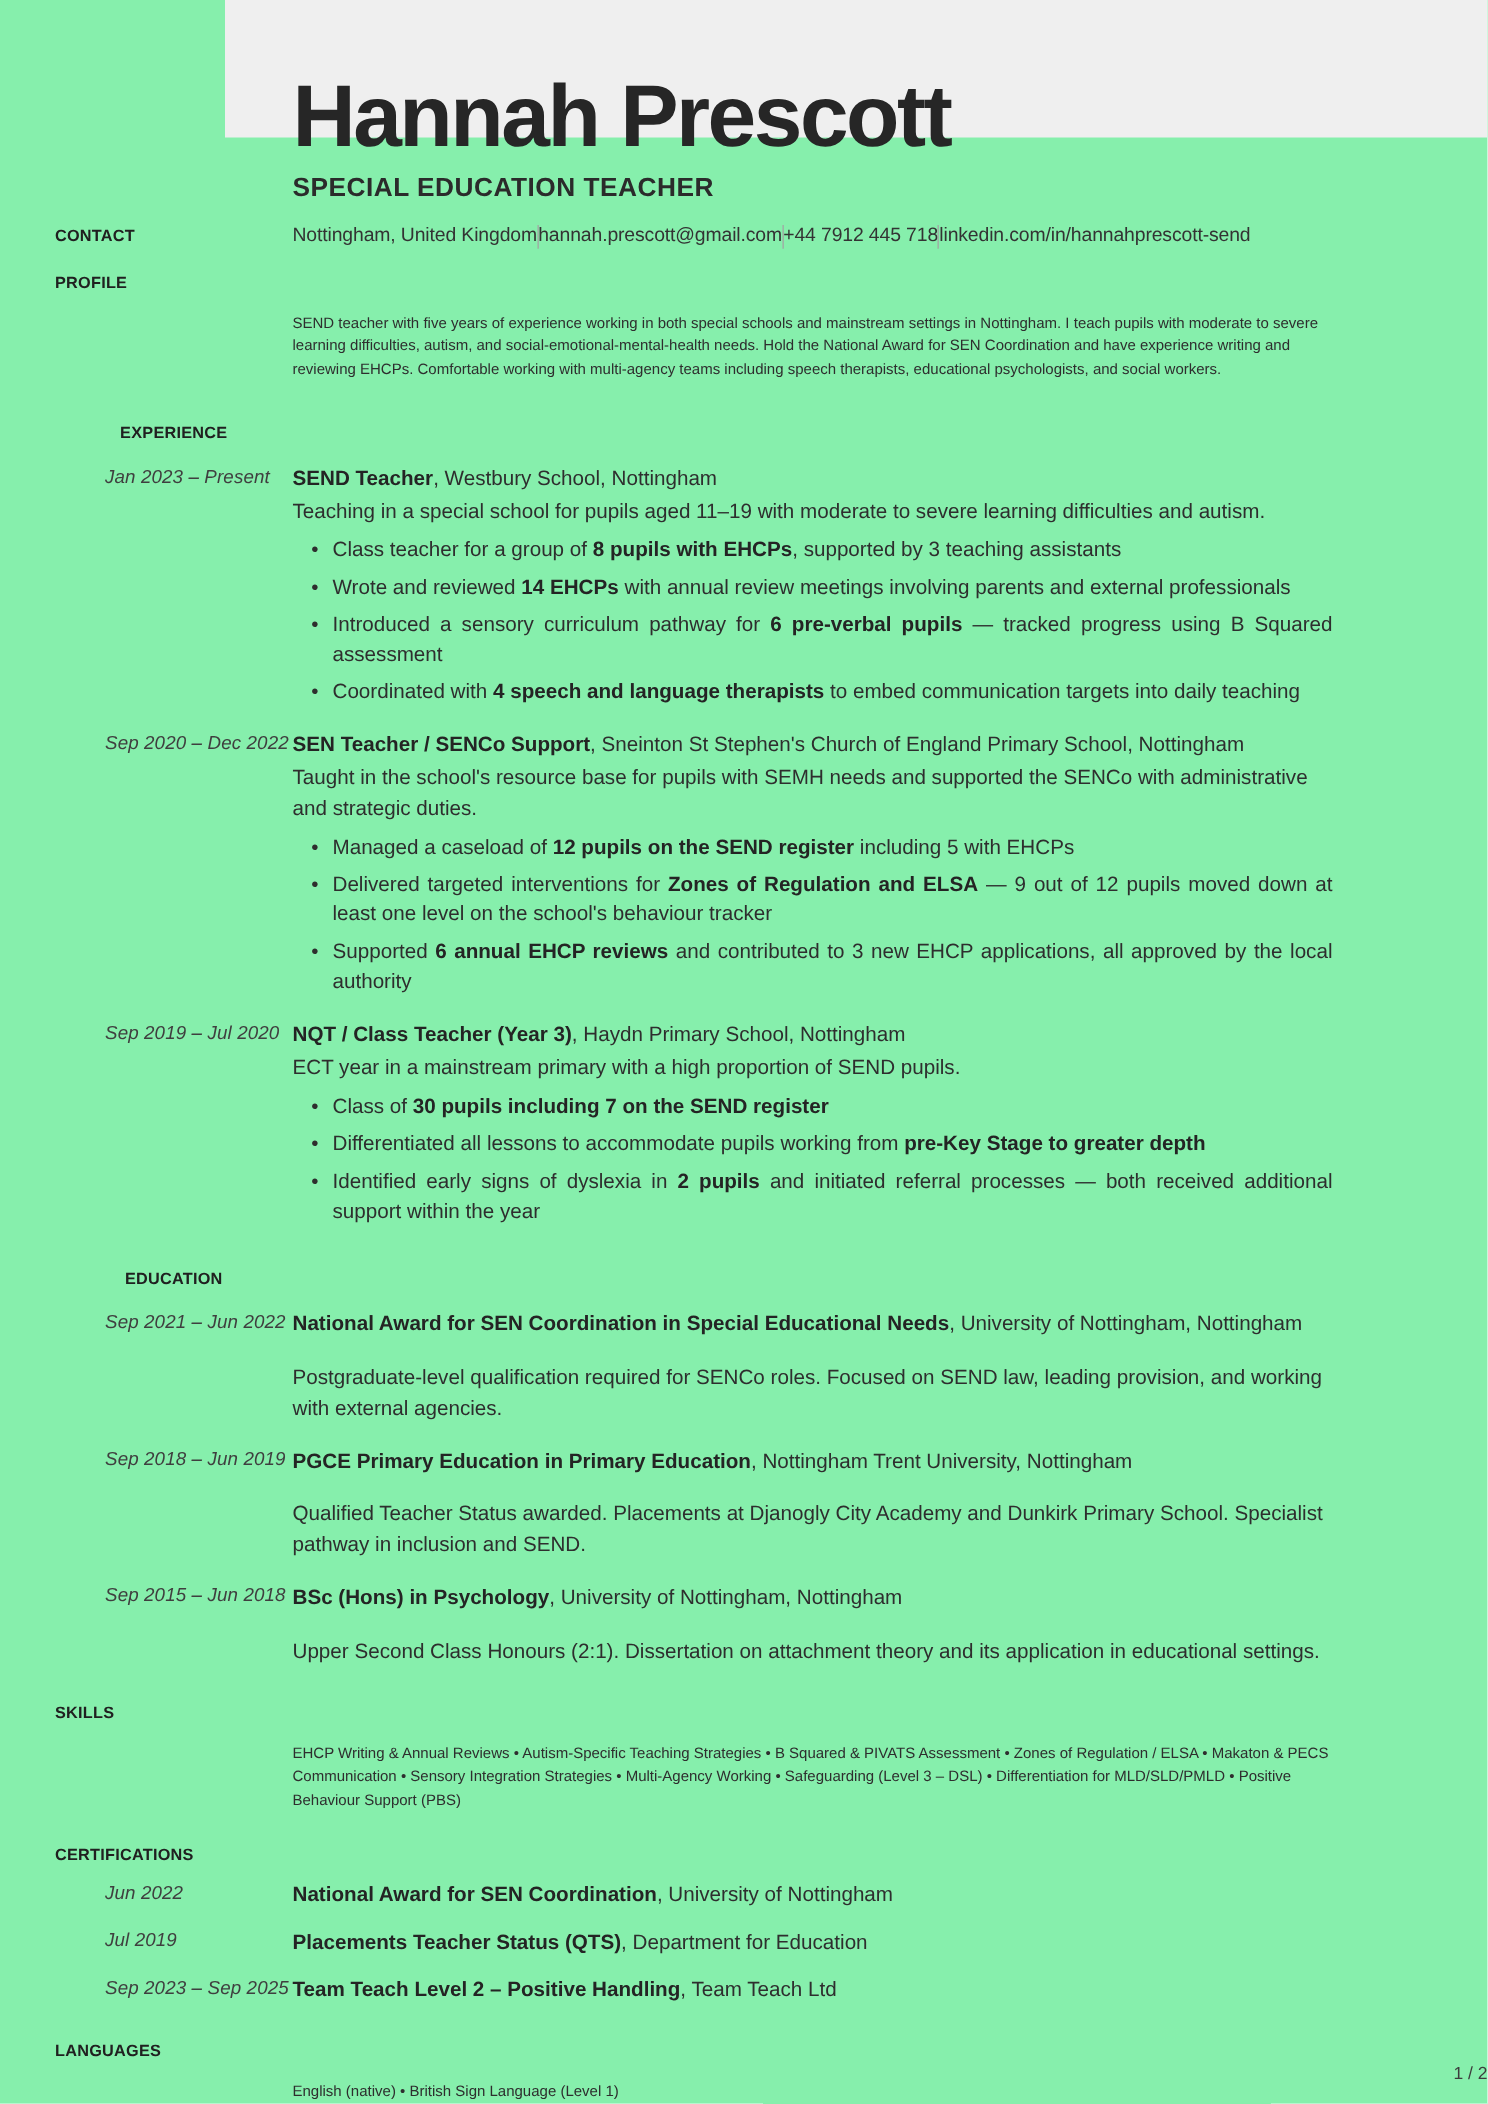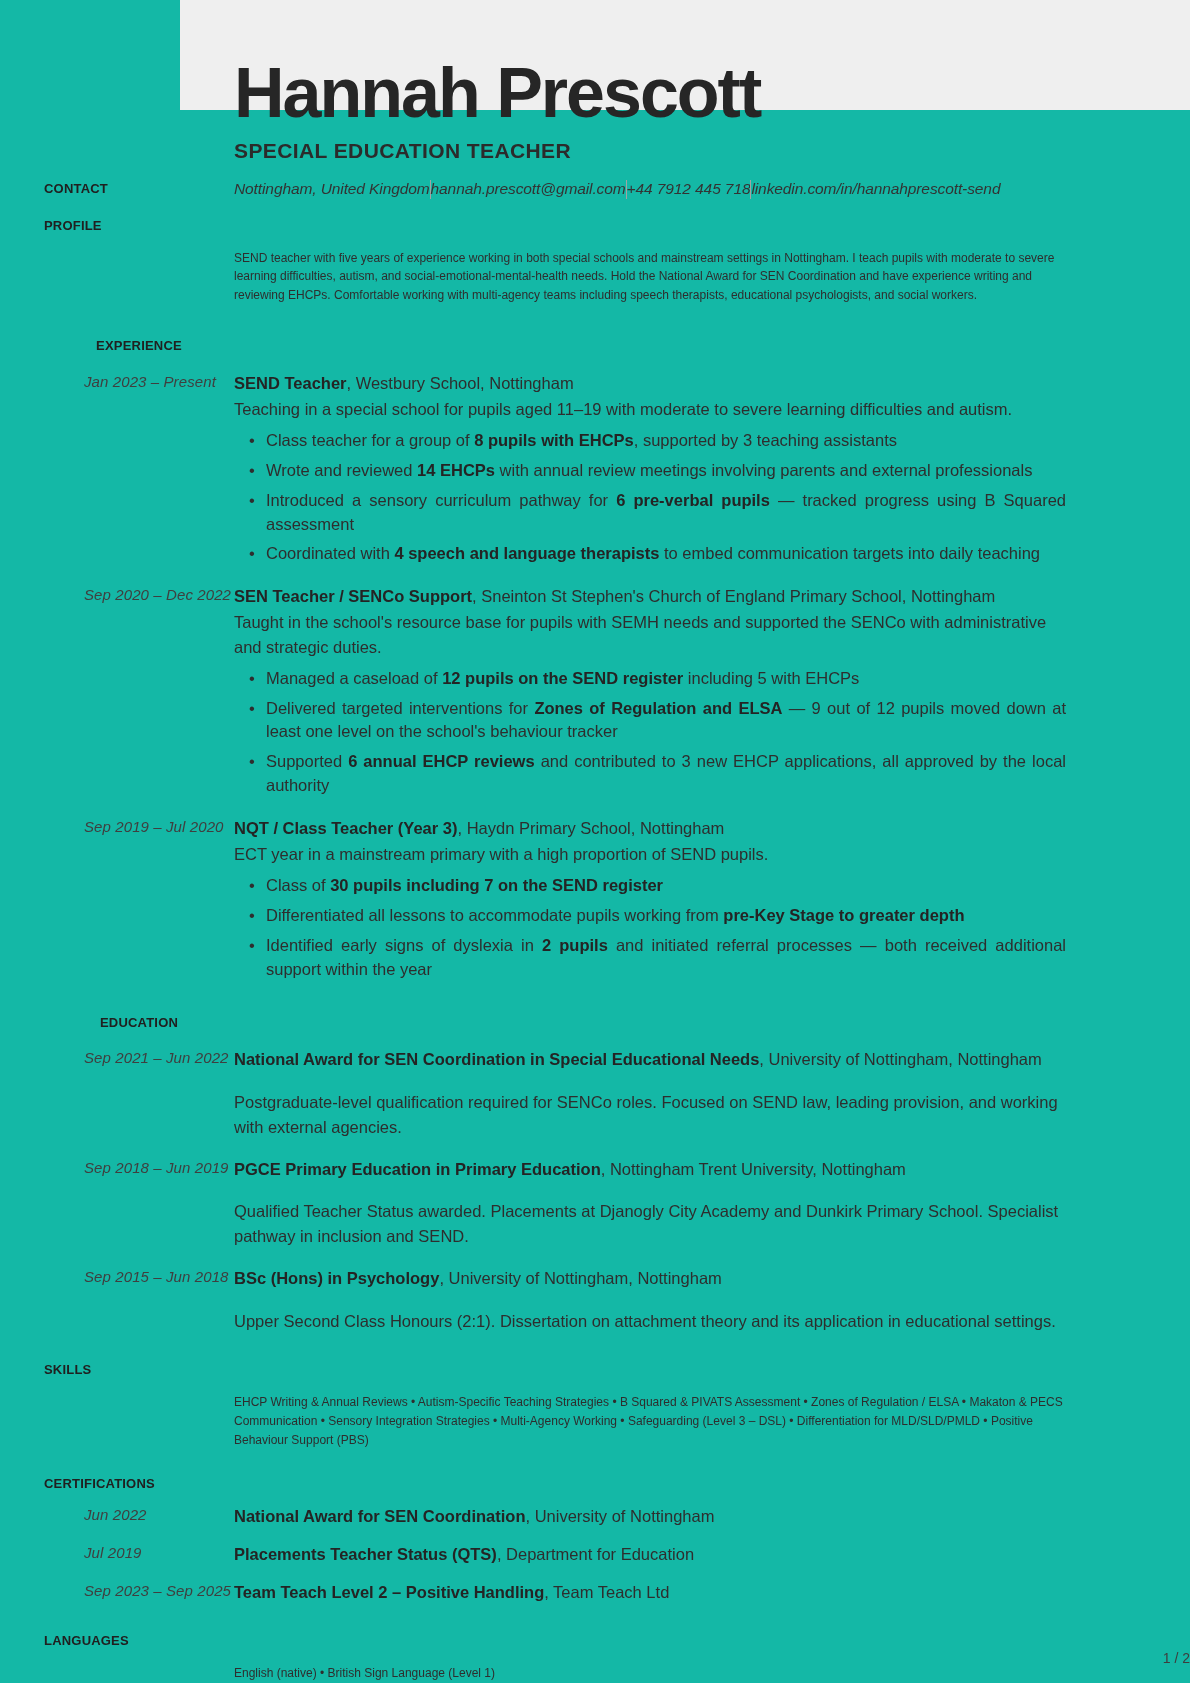--- a/index.html
+++ b/index.html
@@ -2,21 +2,21 @@
 <html><head>
 <meta charset="utf-8">
 <style>
   * { box-sizing: border-box; }
   html, body { margin: 0; padding: 0; background: #ffffff; }
   .page {
     position: relative;
     width: 1190px;
     height: 1683px;
     margin: 0 auto;
-    background: #14b8a6;
+    background: #86efac;
     overflow: hidden;
     font-family: "Liberation Sans", "DejaVu Sans", sans-serif;
     color: #2e2e2e;
   }
   .band {
     position: absolute;
     top: 0; left: 180px; right: 0;
     height: 110px;
     background: #efefef;
   }
@@ -48,21 +48,20 @@
   }
 
   .contact-row { margin-top: 17px; }
   .contact-line {
     display: flex;
     align-items: center;
     font-size: 15.5px;
     letter-spacing: -0.1px;
     color: #333333;
     white-space: nowrap;
-    font-style: italic;
   }
   .sep { width: 1px; height: 19px; background: #a3a3a3; flex: 0 0 auto; }
 
   .profile-row { margin-top: 18px; }
   .body-text { font-size: 12px; line-height: 1.55; color: #2e2e2e; margin-top: 32px; }
 
   .section-head { margin-top: 33px; text-align: center; }
 
   .date {
     font-size: 15px;

